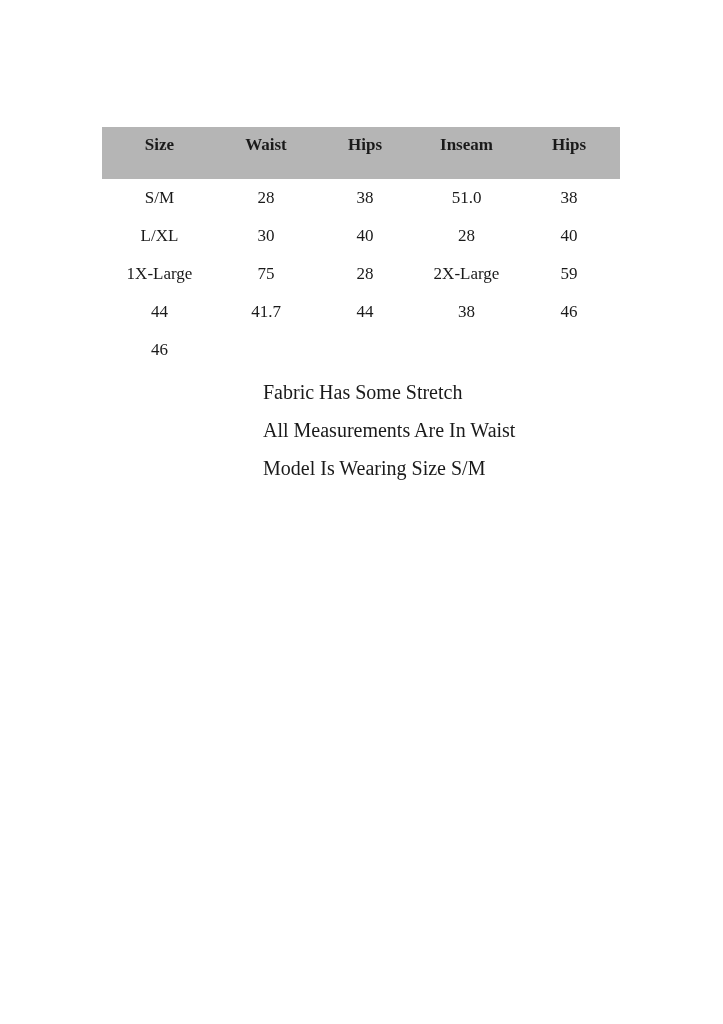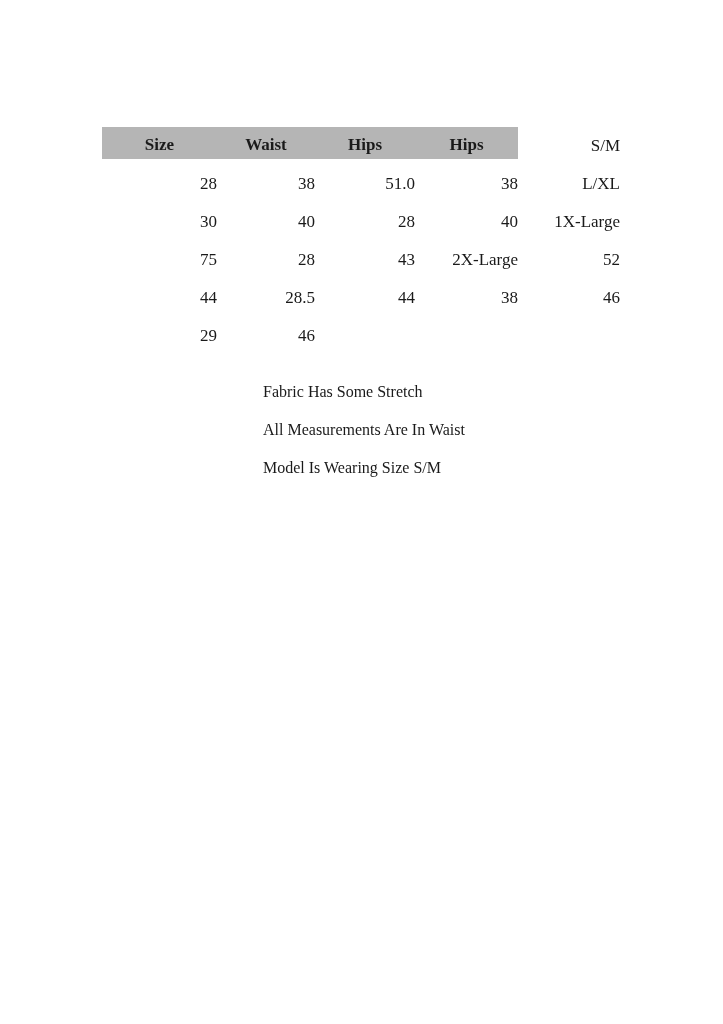--- a/index.html
+++ b/index.html
@@ -21,82 +21,81 @@
   }
   .size-table {
     position: absolute;
     left: 102px;
     top: 127px;
     display: grid;
     grid-template-columns: 115px 98px 100px 103px 102px;
   }
   .header-cell {
     background: var(--header-bg);
-    height: 32px;
+    height: 52px;
     line-height: 36px;
     text-align: center;
     font-weight: bold;
     font-size: 17px;
   }
   .data-cell {
     height: 38px;
     line-height: 38px;
-    text-align: right;
+    text-align: center;
     font-size: 17px;
   }
   .notes {
     position: absolute;
     left: 263px;
     top: 373px;
-    font-size: 16px;
+    font-size: 20px;
   }
   .note-line {
     height: 38px;
     line-height: 38px;
     white-space: nowrap;
   }
 </style>
 </head>
 <body>
 
 <div class="page">
 
   <div class="size-table">
 
     <div class="header-cell">Size</div>
     <div class="header-cell">Waist</div>
     <div class="header-cell">Hips</div>
+    <div class="header-cell">Inseam</div>
     <div class="header-cell">Hips</div>
 
     <div class="data-cell">S/M</div>
     <div class="data-cell">28</div>
     <div class="data-cell">38</div>
     <div class="data-cell">51.0</div>
     <div class="data-cell">38</div>
 
     <div class="data-cell">L/XL</div>
     <div class="data-cell">30</div>
     <div class="data-cell">40</div>
     <div class="data-cell">28</div>
     <div class="data-cell">40</div>
 
     <div class="data-cell">1X-Large</div>
     <div class="data-cell">75</div>
     <div class="data-cell">28</div>
-    <div class="data-cell">43</div>
 
     <div class="data-cell">2X-Large</div>
-    <div class="data-cell">52</div>
+    <div class="data-cell">59</div>
     <div class="data-cell">44</div>
-    <div class="data-cell">28.5</div>
+    <div class="data-cell">41.7</div>
     <div class="data-cell">44</div>
 
     <div class="data-cell">38</div>
     <div class="data-cell">46</div>
-    <div class="data-cell">29</div>
     <div class="data-cell">46</div>
   </div>
 
   <div class="notes">
     <div class="note-line">Fabric Has Some Stretch</div>
     <div class="note-line">All Measurements Are In Waist</div>
     <div class="note-line">Model Is Wearing Size S/M</div>
   </div>
 
 </div>

